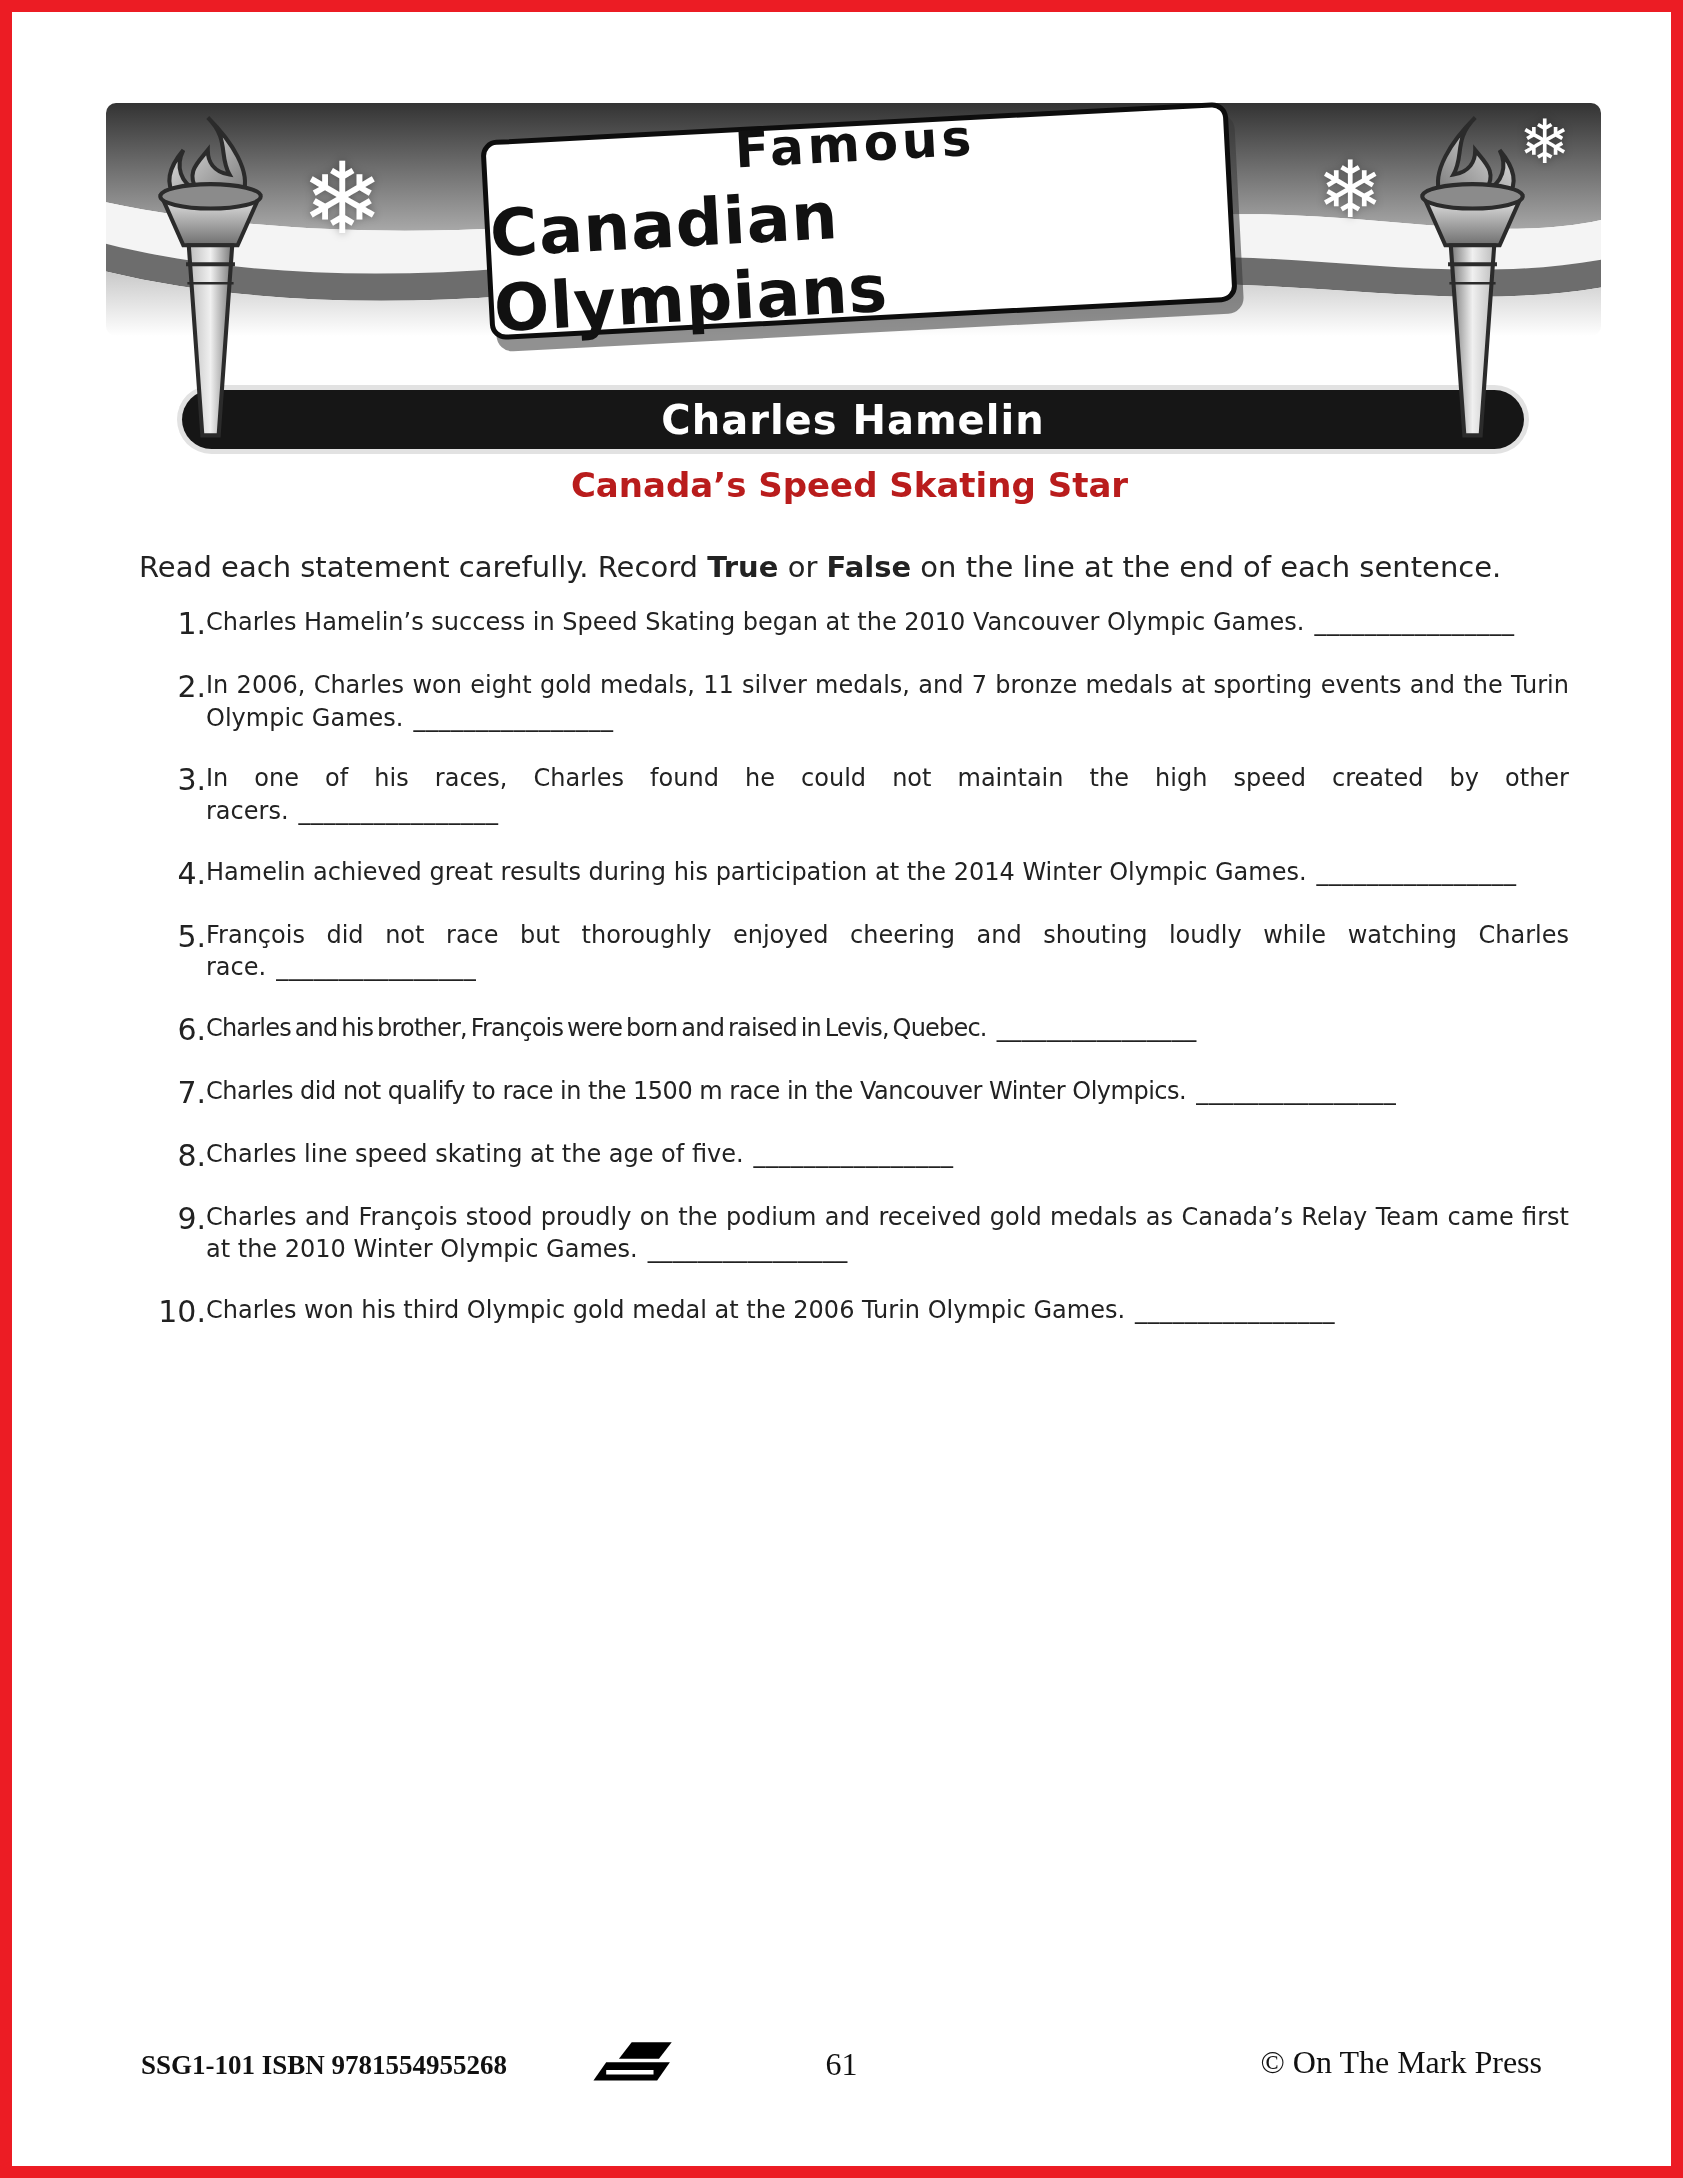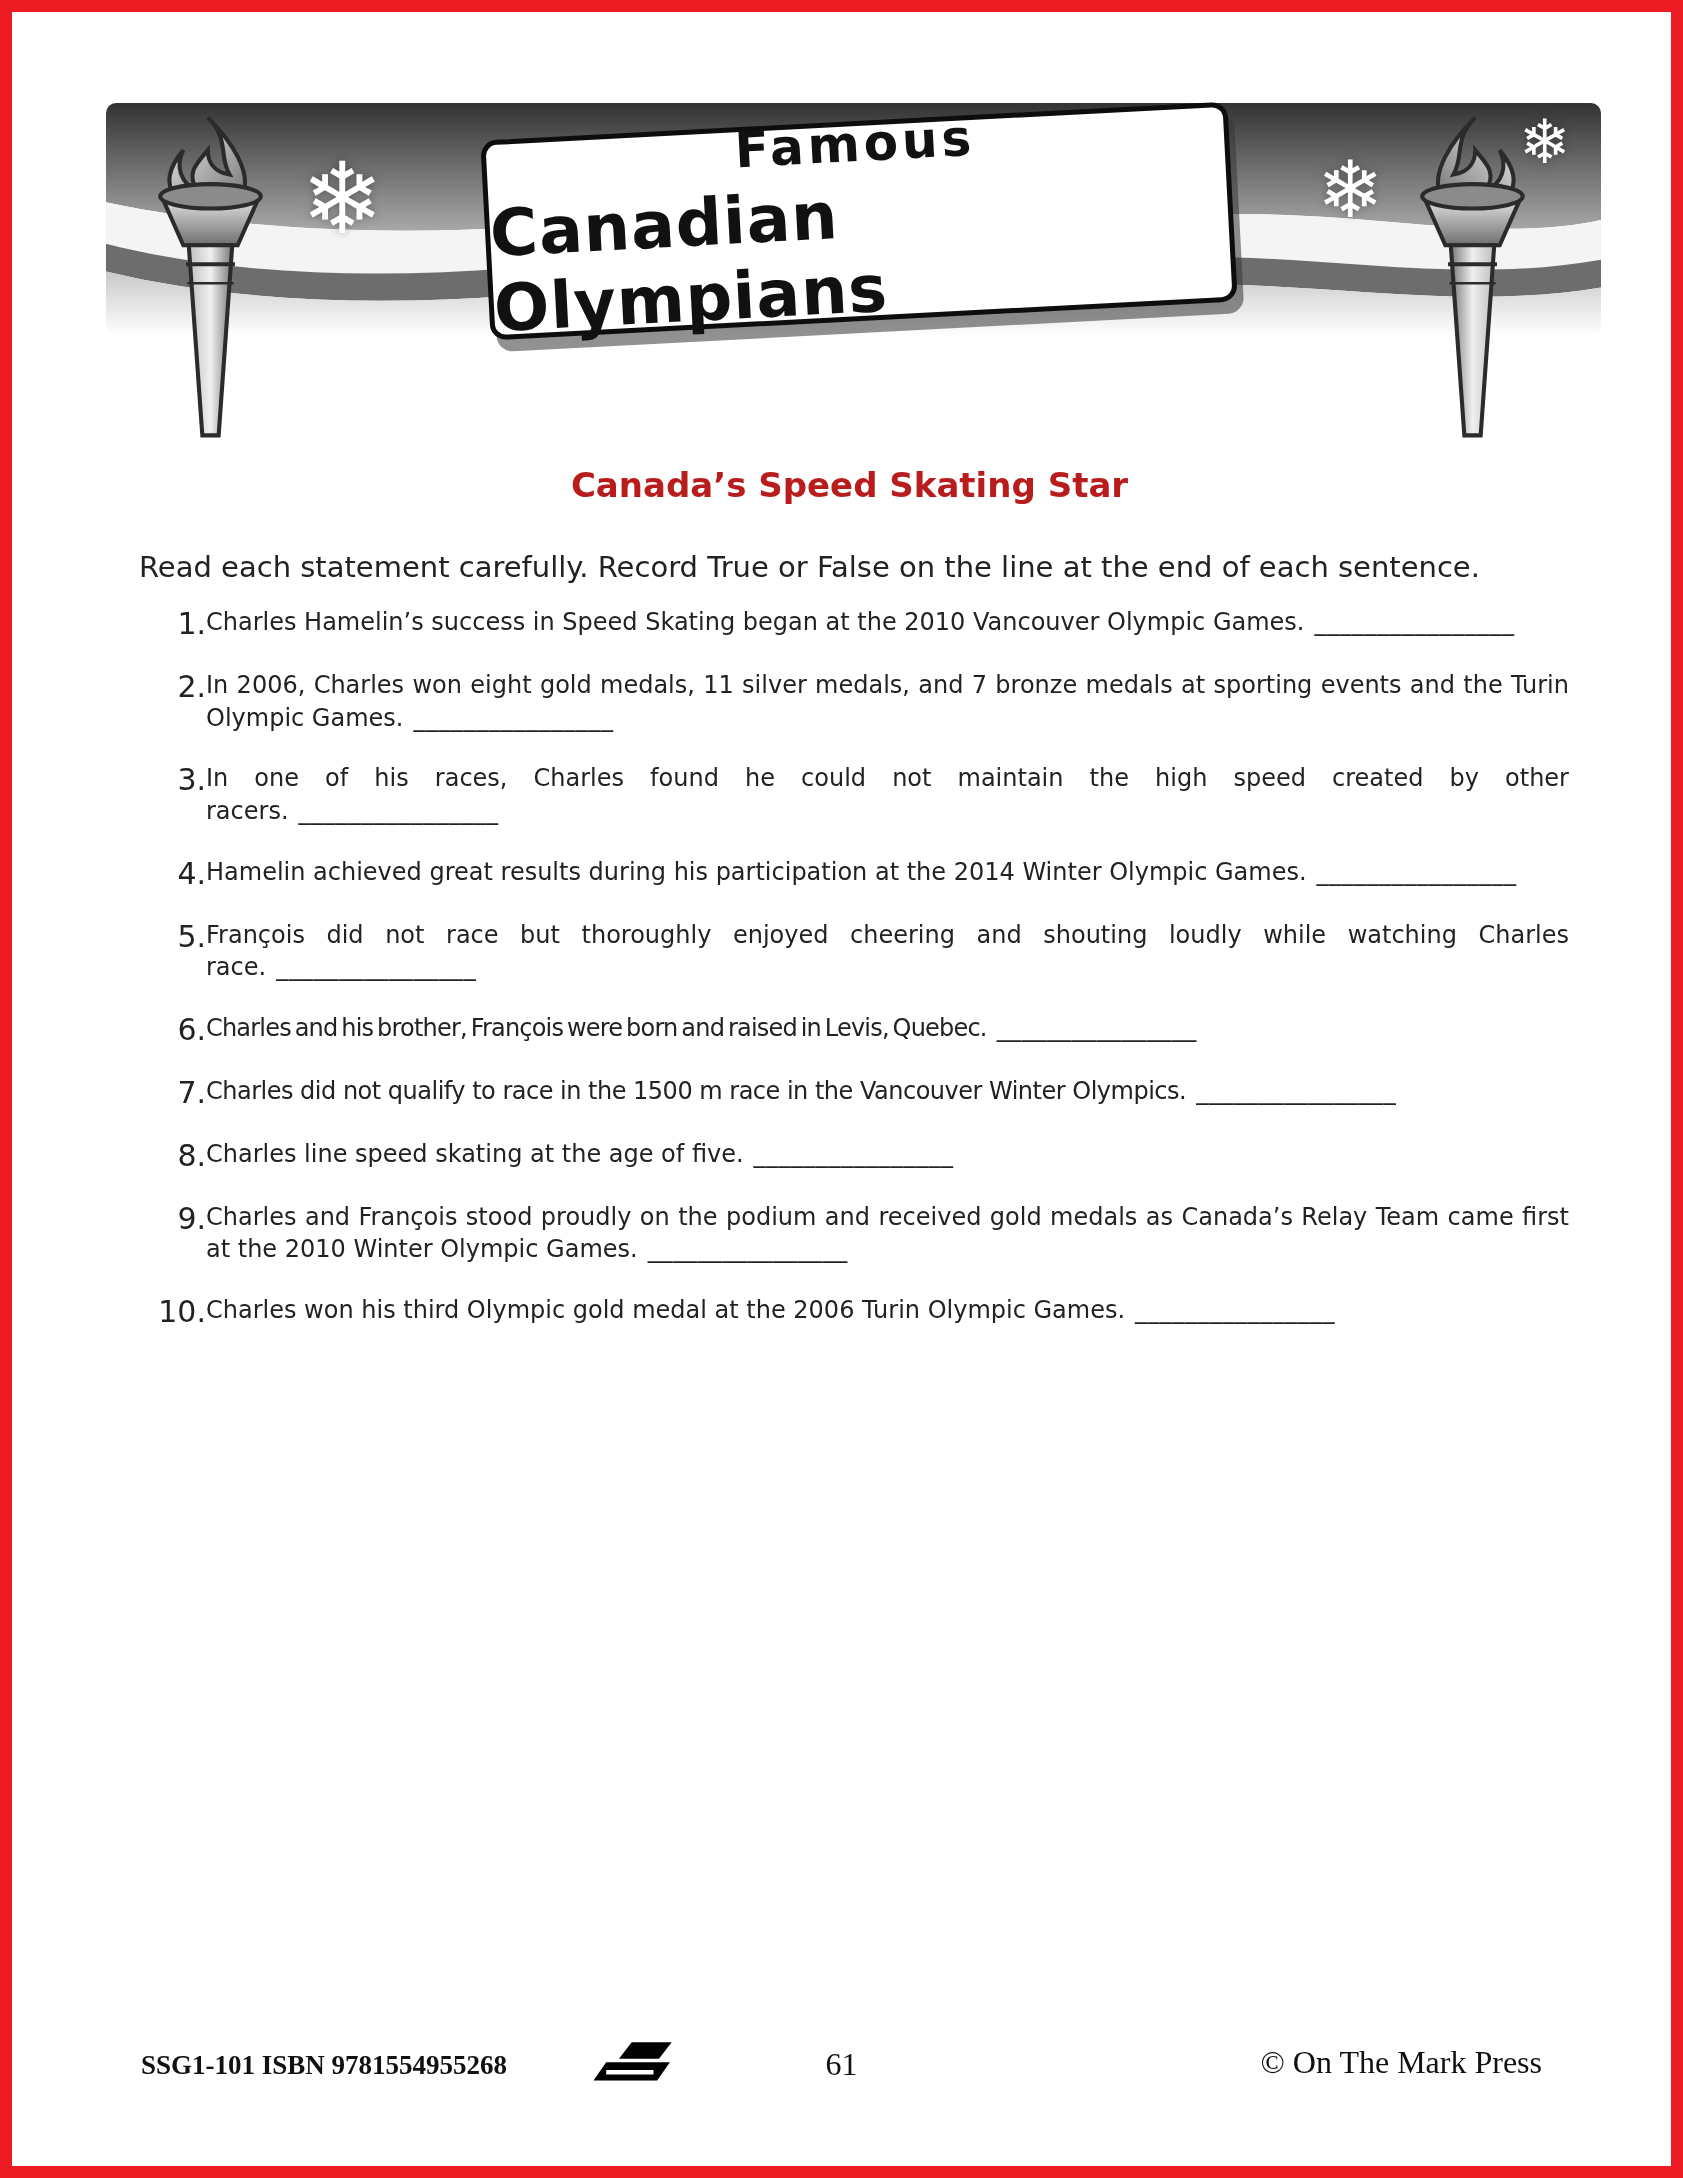--- a/index.html
+++ b/index.html
@@ -30,21 +30,21 @@
   .title-line2{font-size:65px;font-weight:900;letter-spacing:1px;color:#111;margin-top:4px;}
   .name-bar{
     position:absolute;left:170px;top:378px;width:1342px;height:59px;z-index:4;
     background:#161616;border-radius:30px;box-shadow:0 0 0 5px #e2e2e2;
     display:flex;align-items:center;justify-content:center;
   }
   .name-bar .name{color:#ffffff;font-size:40px;font-weight:800;letter-spacing:1px;}
   .subtitle{position:absolute;left:8px;top:453px;width:100%;text-align:center;font-size:34px;font-weight:700;color:#b91c1c;z-index:2;}
   
   .instructions{position:absolute;left:127px;top:509px;width:1436px;font-size:29px;white-space:nowrap;color:#222;}
-  .instructions b{font-weight:400;}
+  .instructions b{font-weight:700;}
   
   .questions{position:absolute;left:137px;top:594px;width:1420px;}
   .q-row{display:flex;margin-bottom:28px;}
   .q-num{width:57px;flex:none;text-align:right;font-size:30px;color:#222;}
   .q-text{flex:1;font-size:24px;color:#222;text-align:justify;line-height:1.36;}
   .q-row:nth-child(6) .q-text{letter-spacing:-0.8px;word-spacing:-3px;}
   .q-row:nth-child(7) .q-text{letter-spacing:-0.5px;}
   .blank{margin-left:10px;white-space:nowrap;letter-spacing:0.5px;}
   
   .footer{position:absolute;left:129px;right:129px;bottom:77px;height:61px;font-family:"Liberation Serif","DejaVu Serif",serif;}
@@ -117,20 +117,23 @@
       <path d="M42,112 L78,112" stroke="#2b2b2b" stroke-width="3"></path>
       <path d="M43,126 L77,126" stroke="#2b2b2b" stroke-width="2"></path>
     </svg>
   </div>
 
   <div class="title-panel">
     <div class="title-line1">Famous</div>
     <div class="title-line2">Canadian Olympians</div>
   </div>
 
+  <div class="name-bar">
+    <span class="name">Charles Hamelin</span>
+  </div>
 
   <div class="subtitle">Canada’s Speed Skating Star</div>
 
   <p class="instructions"><span>Read each statement carefully. Record </span><b>True</b><span> or </span><b>False</b><span> on the line at the end of each sentence.</span></p>
 
   <div class="questions">
     <div class="q-row">
       <div class="q-num">1.</div>
       <div class="q-text"><span>Charles Hamelin’s success in Speed Skating began at the 2010 Vancouver Olympic Games.</span><span class="blank">________________</span></div>
     </div>

